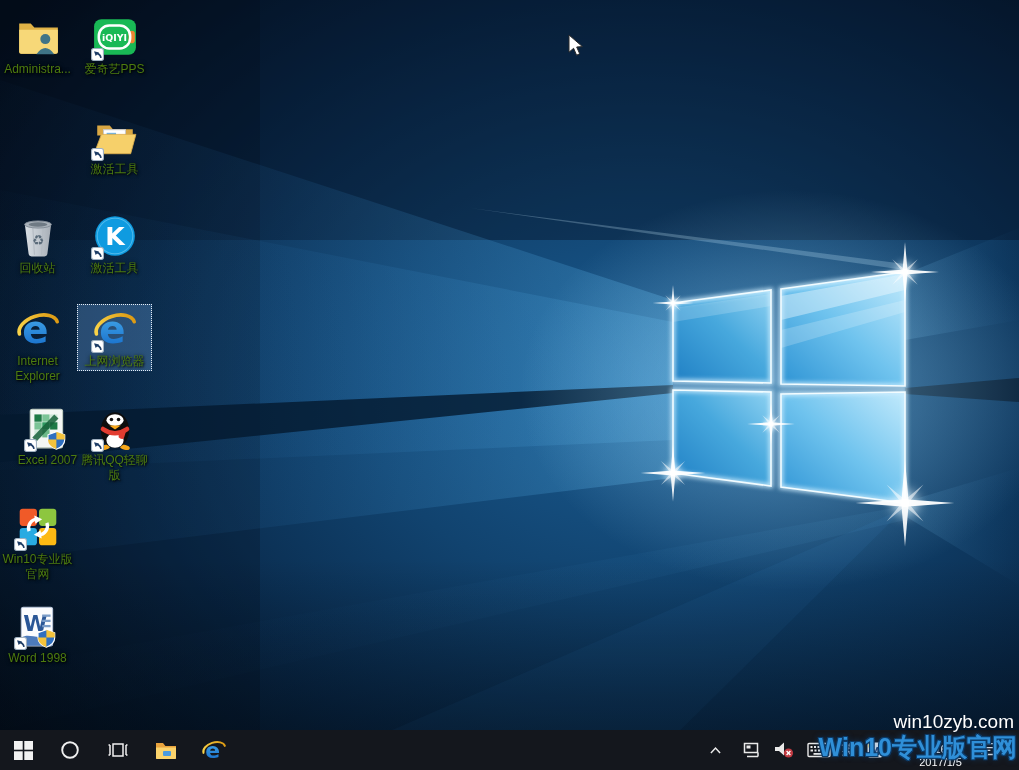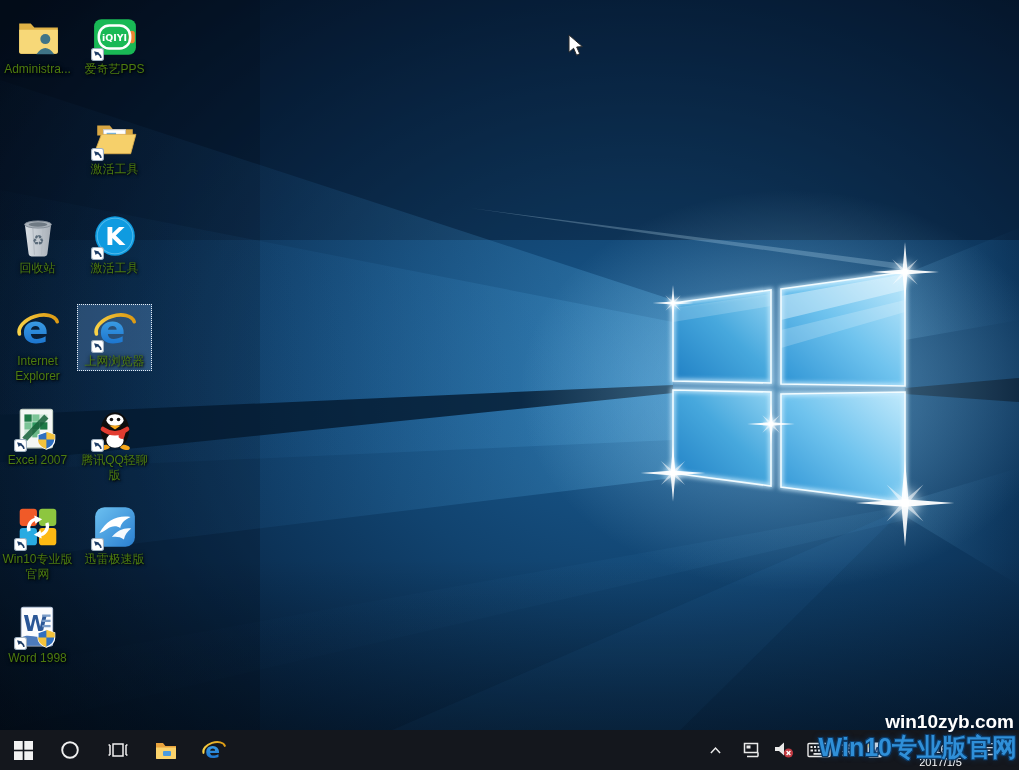--- a/index.html
+++ b/index.html
@@ -17,21 +17,21 @@
     text-shadow:1px 1px 2px rgba(0,0,0,.95),0 0 4px rgba(0,0,0,.8);max-width:75px;word-break:break-word}
   .desktop-icon.selected{background:rgba(105,160,220,.33);outline:1px dotted #e6eef6;outline-offset:-1px}
   
   #taskbar{position:absolute;left:0;bottom:0;width:1019px;height:40px;background:#14171d;z-index:40}
   .tb-btn{position:absolute;top:0;height:40px;width:45px;display:flex;align-items:center;justify-content:center}
   .tray-item{position:absolute;top:0;height:40px;display:flex;align-items:center;justify-content:center}
   .ime{color:#f0f0f0;font-size:13px}
   #clock{position:absolute;top:0;left:896px;width:66px;height:40px;color:#fff;font-size:11px;
     line-height:13px;text-align:right;padding-top:13px;box-sizing:border-box}
   
-  #wm1{position:absolute;top:711px;right:5px;z-index:50;font-size:19px;font-weight:bold;color:#fff;
+  #wm1{position:absolute;top:711px;right:5px;z-index:50;font-size:19px;font-weight:normal;color:#fff;
     text-shadow:1px 1px 2px rgba(5,20,40,.9)}
   #wm2{position:absolute;top:731px;right:2px;z-index:55;font-size:25px;font-weight:bold;color:#2f8fd8;
     letter-spacing:0px;
     text-shadow:-1px -1px 0 #0c3c6a,1px -1px 0 #0c3c6a,-1px 1px 0 #0c3c6a,1px 1px 0 #0c3c6a,0 0 6px rgba(20,90,160,.7)}
   #cursor{position:absolute;left:567px;top:34px;z-index:70}
 </style>
 </head>
 <body>
 
 <div id="stage">
@@ -258,21 +258,21 @@
       </svg>
       <svg class="badge" viewBox="0 0 12 12">
         <rect x="0.5" y="0.5" width="11" height="11" rx="2" fill="#fff" stroke="#9fb0c0"></rect>
         <path d="M9.2,9.2 Q8.6,5.6 5.2,5" fill="none" stroke="#1e3d66" stroke-width="1.6"></path>
         <polygon points="2.8,2.9 7.4,4.1 4.3,7.4" fill="#1e3d66"></polygon>
       </svg>
     </div>
     <div class="lbl">上网浏览器</div>
   </div>
 
-  <div class="desktop-icon" style="left:0;top:403px">
+  <div class="desktop-icon" style="left:10px;top:403px">
     <div class="ic">
       <svg class="main" viewBox="0 0 44 44">
         <rect x="5" y="4" width="31" height="37" rx="2" fill="#f4f7f4" stroke="#c3cfc3"></rect>
         <rect x="9" y="9" width="7" height="7" fill="#1f7a46"></rect>
           <rect x="16.5" y="9" width="7" height="7" fill="#7bc496"></rect>
         <rect x="24" y="9" width="7" height="7" fill="#cfe8d8"></rect>
           <rect x="9" y="16.5" width="7" height="7" fill="#7bc496"></rect>
         <rect x="16.5" y="16.5" width="7" height="7" fill="#2e9960"></rect>
           <rect x="24" y="16.5" width="7" height="7" fill="#1f7a46"></rect>
         <rect x="9" y="24" width="7" height="7" fill="#cfe8d8"></rect>
@@ -328,41 +328,20 @@
       </svg>
       <svg class="badge" viewBox="0 0 12 12">
         <rect x="0.5" y="0.5" width="11" height="11" rx="2" fill="#fff" stroke="#9fb0c0"></rect>
         <path d="M9.2,9.2 Q8.6,5.6 5.2,5" fill="none" stroke="#1e3d66" stroke-width="1.6"></path>
         <polygon points="2.8,2.9 7.4,4.1 4.3,7.4" fill="#1e3d66"></polygon>
       </svg>
     </div>
     <div class="lbl">Win10专业版官网</div>
   </div>
 
-  <div class="desktop-icon" style="left:77px;top:502px">
-    <div class="ic">
-      <svg class="main" viewBox="0 0 44 44">
-        <defs>
-            <linearGradient id="thG" x1="0" y1="0" x2="1" y2="1">
-          <stop offset="0" stop-color="#6cc0f0"></stop>
-              <stop offset="1" stop-color="#2a7fd0"></stop>
-            </linearGradient>
-          </defs>
-        <rect x="3" y="3" width="38" height="38" rx="9" fill="url(#thG)"></rect>
-        <path d="M7,28 C14,15 25,10.5 37,12.5 C30,16 28,18.5 27,23 C23.5,20.5 18.5,21 14.5,24 C11.5,26.2 9,27.3 7,28 z" fill="#fff"></path>
-        <path d="M19,31.5 C25,25 31,22.5 37.5,23.5 C33.5,26.5 31.5,29.5 30.5,34 C27,31 22.5,31 19,31.5 z" fill="#fff" opacity="0.95"></path>
-      </svg>
-      <svg class="badge" viewBox="0 0 12 12">
-        <rect x="0.5" y="0.5" width="11" height="11" rx="2" fill="#fff" stroke="#9fb0c0"></rect>
-        <path d="M9.2,9.2 Q8.6,5.6 5.2,5" fill="none" stroke="#1e3d66" stroke-width="1.6"></path>
-        <polygon points="2.8,2.9 7.4,4.1 4.3,7.4" fill="#1e3d66"></polygon>
-      </svg>
-    </div>
-    <div class="lbl">迅雷极速版</div>
-  </div>
 
   <div class="desktop-icon" style="left:0;top:601px">
     <div class="ic">
       <svg class="main" viewBox="0 0 44 44">
         <rect x="6" y="4" width="30" height="37" rx="2" fill="#fbfcfe" stroke="#b9c6da"></rect>
         <text x="8" y="27" font-size="21" font-weight="bold" fill="#2b5797" font-family="DejaVu Sans, sans-serif">W</text>
         <rect x="26" y="11" width="8" height="2.2" fill="#7a9cc8"></rect>
         <rect x="26" y="16" width="8" height="2.2" fill="#7a9cc8"></rect>
         <rect x="26" y="21" width="8" height="2.2" fill="#7a9cc8"></rect>
         <path d="M6,33 C14,28 20,36 36,30 V39 q0,2 -2,2 H8 q-2,0 -2,-2 z" fill="#3a6db5" opacity="0.9"></path>

